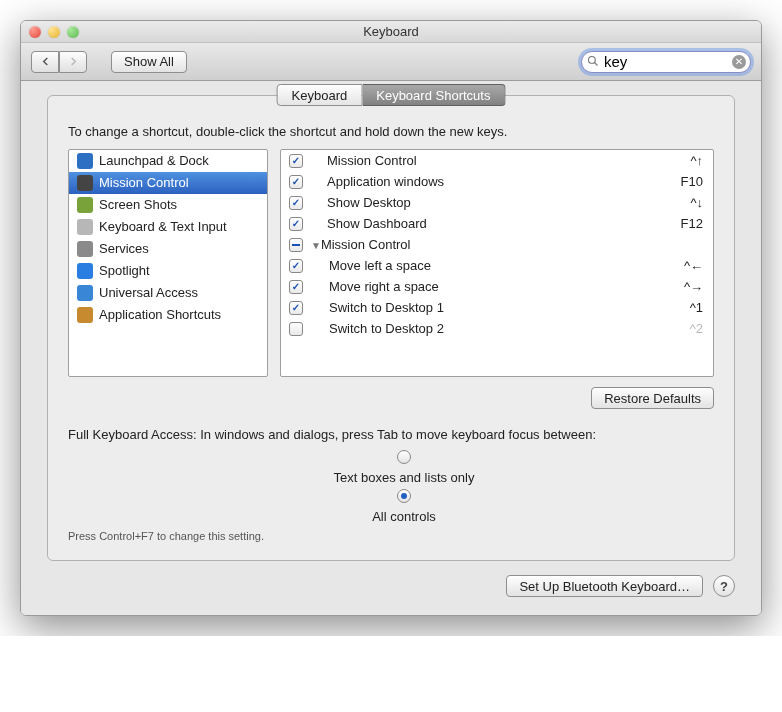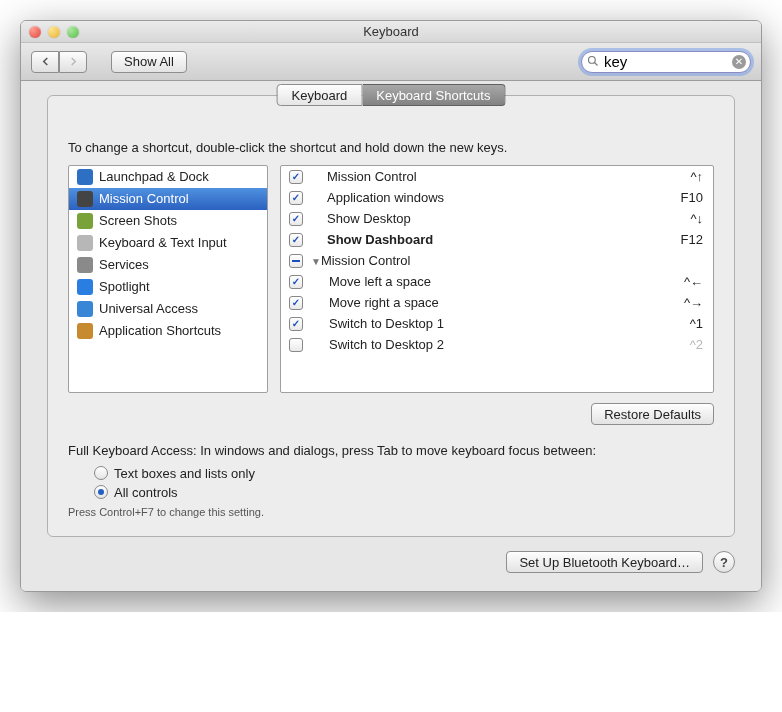--- a/index.html
+++ b/index.html
@@ -104,21 +104,21 @@
     background: linear-gradient(#fdfdfd,#e5e5e5);
     color: #222;
   }
   .tab:first-child { border-radius: 4px 0 0 4px; }
   .tab:last-child { border-radius: 0 4px 4px 0; border-left: 0; }
   .tab.active {
     background: linear-gradient(#a8a8a8,#828282);
     color: #fff;
     border-color: #606060;
   }
-  .desc { margin: 22px 0 10px; color: #222; }
+  .desc { margin: 6px 0 10px; color: #222; }
   .columns { display: flex; gap: 12px; }
   .listbox, .shortcutbox {
     background: #fff;
     border: 1px solid #9f9f9f;
     border-radius: 2px;
     overflow: auto;
   }
   .listbox { width: 200px; height: 228px; }
   .shortcutbox { flex: 1; height: 228px; }
   .cat-row {
@@ -147,21 +147,21 @@
   .sc-check.empty { color: transparent; }
   .sc-disclosure { color:#777; font-size:10px; width:12px; text-align:center; }
   .sc-name { flex: 1; }
   .sc-key { color: #222; font-size: 13px; }
   .sc-key.disabled { color: #b7b7b7; }
   .indent1 { padding-left: 18px; }
 
   .restore-row { display: flex; justify-content: flex-end; margin-top: 10px; }
   .fka { margin-top: 18px; color: #222; }
   .fka-opts { margin: 6px 0 4px 26px; }
-  .radio-row { display: flex; align-items: flex-start; gap: 6px; font-size: 13px; padding: 2px 0; }
+  .radio-row { display: flex; align-items: center; gap: 6px; font-size: 13px; padding: 2px 0; flex-direction: column; }
   .radio {
     width: 14px; height: 14px; border-radius: 50%;
     border: 1px solid #888; background: linear-gradient(#fff,#e4e4e4);
     display: flex; align-items: center; justify-content: center;
   }
   .radio.checked::after { content:""; width:6px; height:6px; border-radius:50%; background:#2060c0; }
   .hint { font-size: 11px; color: #555; margin-top: 2px; }
 
   .bottom-row {
     display: flex; justify-content: flex-end; align-items: center;
@@ -271,21 +271,21 @@
               <span class="sc-name"><span style="padding-left: 16px;">Application windows</span></span>
               <span class="sc-key">F10</span>
             </div>
             <div class="sc-row">
               <span class="sc-check">✓</span>
               <span class="sc-name"><span style="padding-left: 16px;">Show Desktop</span></span>
               <span class="sc-key">^↓</span>
             </div>
             <div class="sc-row">
               <span class="sc-check">✓</span>
-              <span class="sc-name"><span style="padding-left: 16px; font-weight: bold;">Show Dashboard</span></span>
+              <span class="sc-name"><span style="padding-left: 16px;">Show Dashboard</span></span>
               <span class="sc-key">F12</span>
             </div>
             <div class="sc-row">
               <span class="sc-check mixed"></span>
               <span class="sc-name"><span class="sc-disclosure">▼</span><span>Mission Control</span></span>
               <span class="sc-key"></span>
             </div>
             <div class="sc-row">
               <span class="sc-check">✓</span>
               <span class="sc-name"><span class="indent1">Move left a space</span></span>

